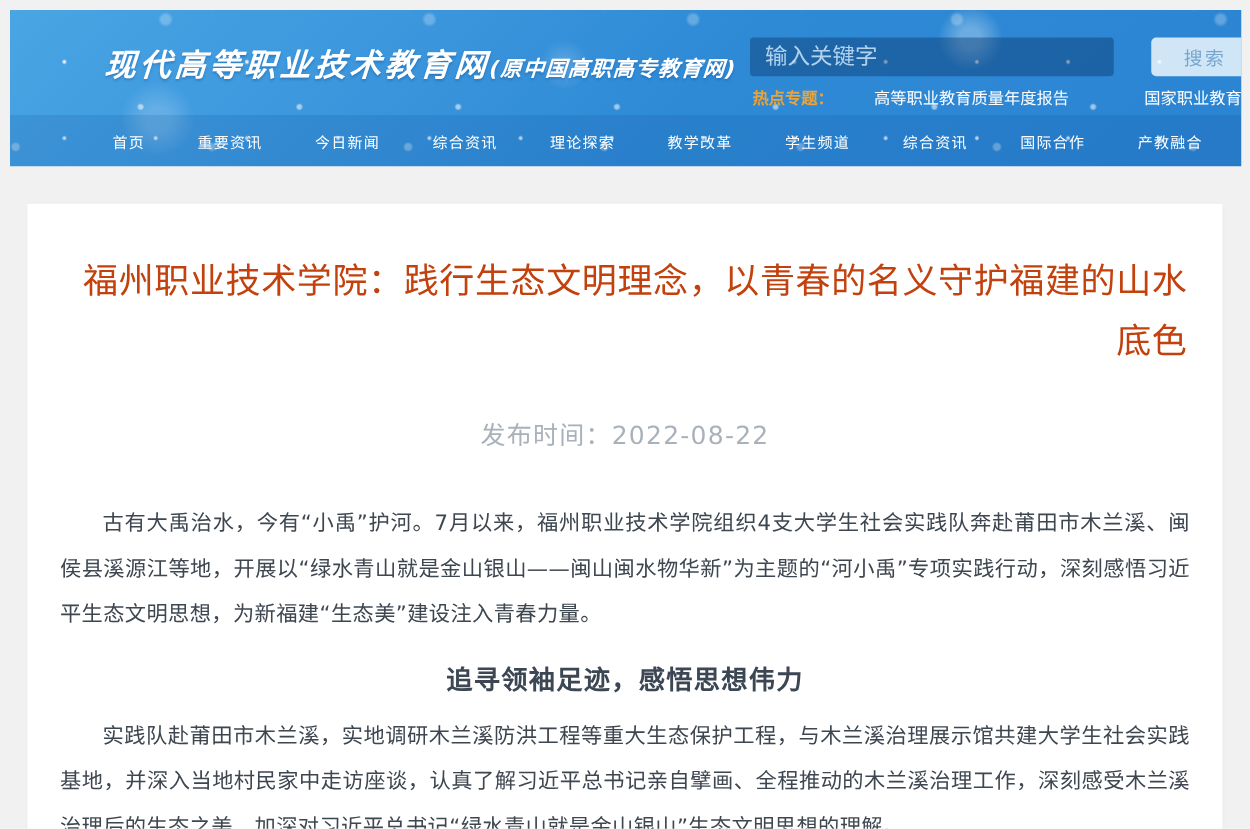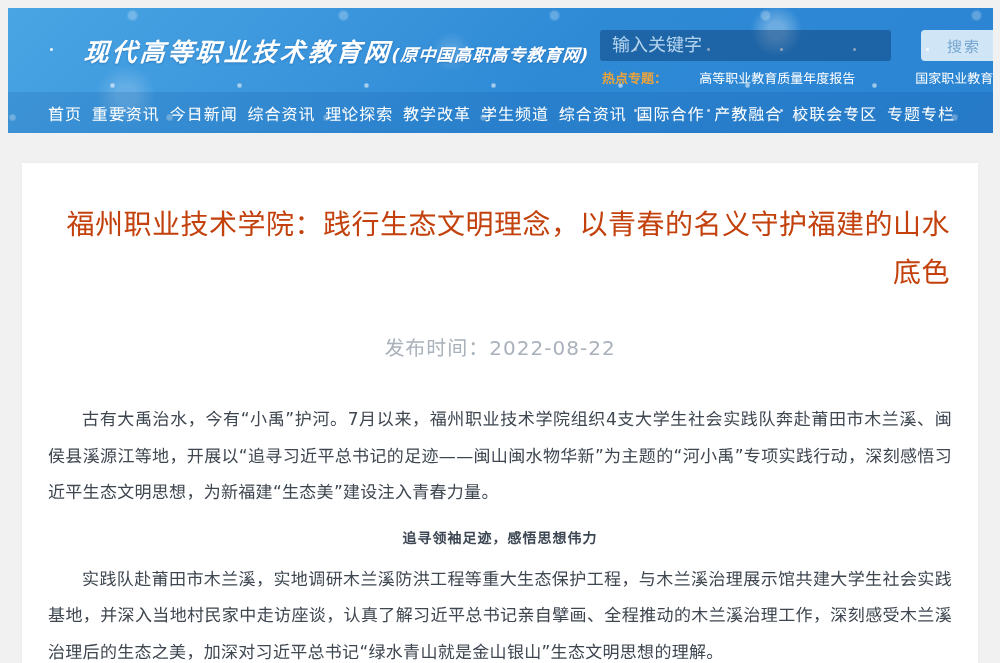--- a/index.html
+++ b/index.html
@@ -73,22 +73,22 @@
   .hot-label { color:#e8a33c; font-weight:bold;text-align:center; }
   .hot-link { color:#ffffff; text-decoration:none; margin-right:28px; cursor:pointer;margin-left:28px; }
   
   .nav {
     position:absolute; left:0; right:0; bottom:0; height:41px;
     background:rgba(14,74,150,0.16);
     display:flex; align-items:center; justify-content:space-between;
     padding:0 38px 0 40px;
   }
   .nav-item {
-    color:#ffffff; font-size:16px; letter-spacing:1px;
-    text-decoration:none; cursor:pointer; white-space:nowrap;
+    color:#ffffff; font-size:12px; letter-spacing:1px;
+    text-decoration:none; cursor:pointer; white-space:nowrap;margin-left:42px;
   }
   
   .card {
     margin:30px 22px 0 22px;
     background:#ffffff;
     height:505px;
     padding:38px 26px 0 26px;
     box-shadow:0 0 4px rgba(0,0,0,0.04);
   }
   .article-title {
@@ -110,21 +110,21 @@
   .para {
     font-size:17px; color:#3e4650;
     line-height:2.15;
     text-indent:2em;
     text-align:justify;
     letter-spacing:0.3px;
   }
   .subheading {
     margin:16px 0 14px 0;
     text-align:center;
-    font-size:14px; font-weight:bold;
+    font-size:21px; font-weight:bold;
     color:#3d4754;
     letter-spacing:1px;
   }
 </style>
 </head>
 <body>
 
 <div class="banner">
   <div class="snow"></div>
   <div class="snow2"></div>
@@ -158,17 +158,17 @@
     <a class="nav-item">专题专栏</a>
   </nav>
 </div>
 
 <main class="card">
   <h1 class="article-title">福州职业技术学院：践行生态文明理念，以青春的名义守护福建的山水底色</h1>
 
   <div class="publish-time">发布时间：2022-08-22</div>
 
   <div class="article-body">
-    <p class="para">古有大禹治水，今有“小禹”护河。7月以来，福州职业技术学院组织4支大学生社会实践队奔赴莆田市木兰溪、闽侯县溪源江等地，开展以“追寻习近平总书记的足迹——闽山闽水物华新”为主题的“河小禹”专项实践行动，深刻感悟习近平生态文明思想，为新福建“生态美”建设注入青春力量。</p>
+    <p class="para">古有大禹治水，今有“小禹”护河。7月以来，福州职业技术学院组织4支大学生社会实践队奔赴莆田市木兰溪、闽侯县溪源江等地，开展以“绿水青山就是金山银山——闽山闽水物华新”为主题的“河小禹”专项实践行动，深刻感悟习近平生态文明思想，为新福建“生态美”建设注入青春力量。</p>
     <h2 class="subheading">追寻领袖足迹，感悟思想伟力</h2>
     <p class="para">实践队赴莆田市木兰溪，实地调研木兰溪防洪工程等重大生态保护工程，与木兰溪治理展示馆共建大学生社会实践基地，并深入当地村民家中走访座谈，认真了解习近平总书记亲自擘画、全程推动的木兰溪治理工作，深刻感受木兰溪治理后的生态之美，加深对习近平总书记“绿水青山就是金山银山”生态文明思想的理解。</p>
   </div>
 </main>
 
 </body></html>

